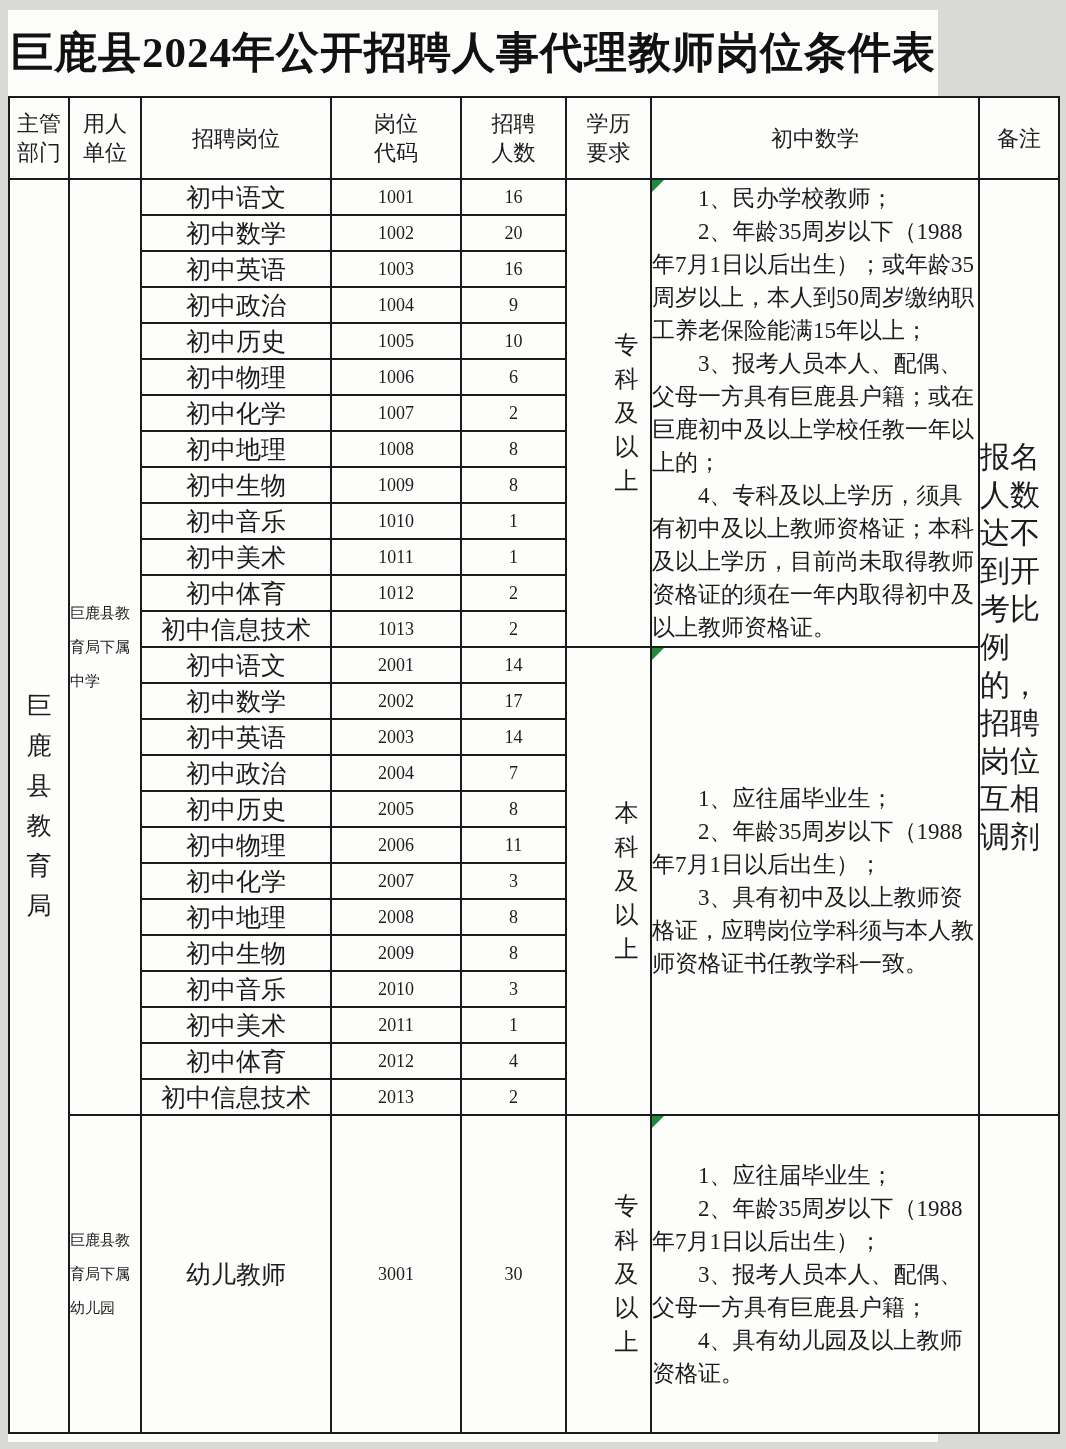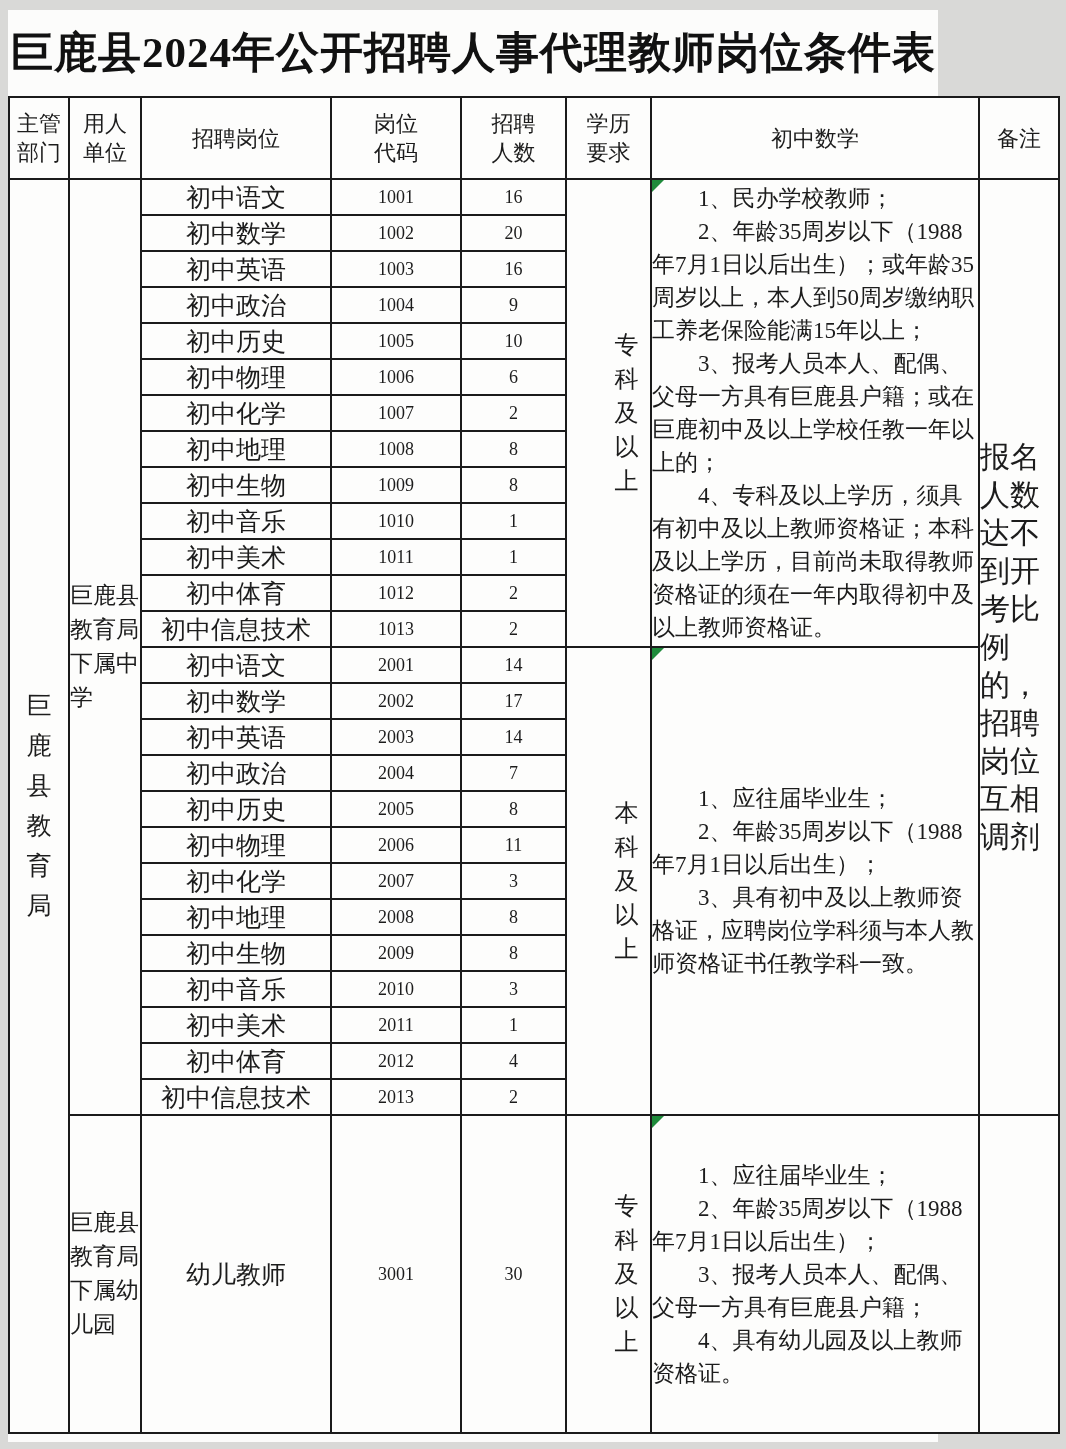--- a/index.html
+++ b/index.html
@@ -44,21 +44,21 @@
   td.job-title{font-size:25px;}
   td.job-code, td.job-count{font-size:18px;font-family:"Liberation Serif","DejaVu Serif",serif;margin-top:21px;}
   td.dept-cell{background:#fdfdfc;}
   .vtext{
     display:inline-block;width:1.15em;
     font-size:25px;line-height:40px;
     word-break:break-all;white-space:normal;
     text-align:center;
   }
   td.unit-cell{
-    font-size:23px;line-height:34px;
+    font-size:15px;line-height:34px;
     text-align:left;padding:0 2px;
   }
   .unit-text{display:inline-block;word-break:break-all;text-align:left;}
   td.edu-cell{font-size:24px;line-height:34px;padding:0 4px;}
   .edu-text{display:inline-block;word-break:break-all;margin-left:36px;}
   td.cond-cell{
     position:relative;
     text-align:left;
     padding:0 9px;
   }

